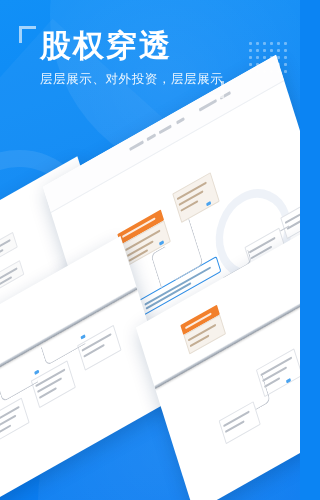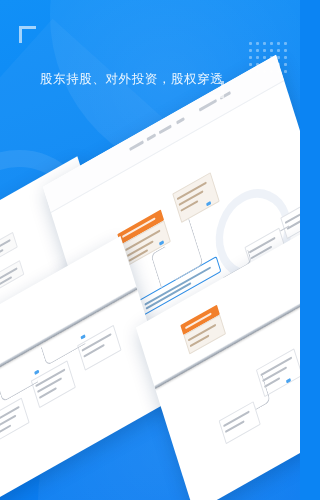--- a/index.html
+++ b/index.html
@@ -337,21 +337,22 @@
       <div class="conn elbow-dl" style="left:92px; top:104px; width:16px; height:26px;"></div>
 
     </div>
 
   </div>
 
   <div class="header">
     <div class="bracket bracket-tl"></div>
     <div class="bracket bracket-br"></div>
 
-    <div class="subtitle">股东持股、对外投资，股权穿透</div>
+    <div class="title">股权穿透</div>
+    <div class="subtitle">层层展示、对外投资，层层展示</div>
 
     <div class="dot-grid" id="dotGrid">
         <i></i>
         <i></i>
         <i></i>
         <i></i>
         <i></i>
         <i></i>
         <i></i>
         <i></i>

